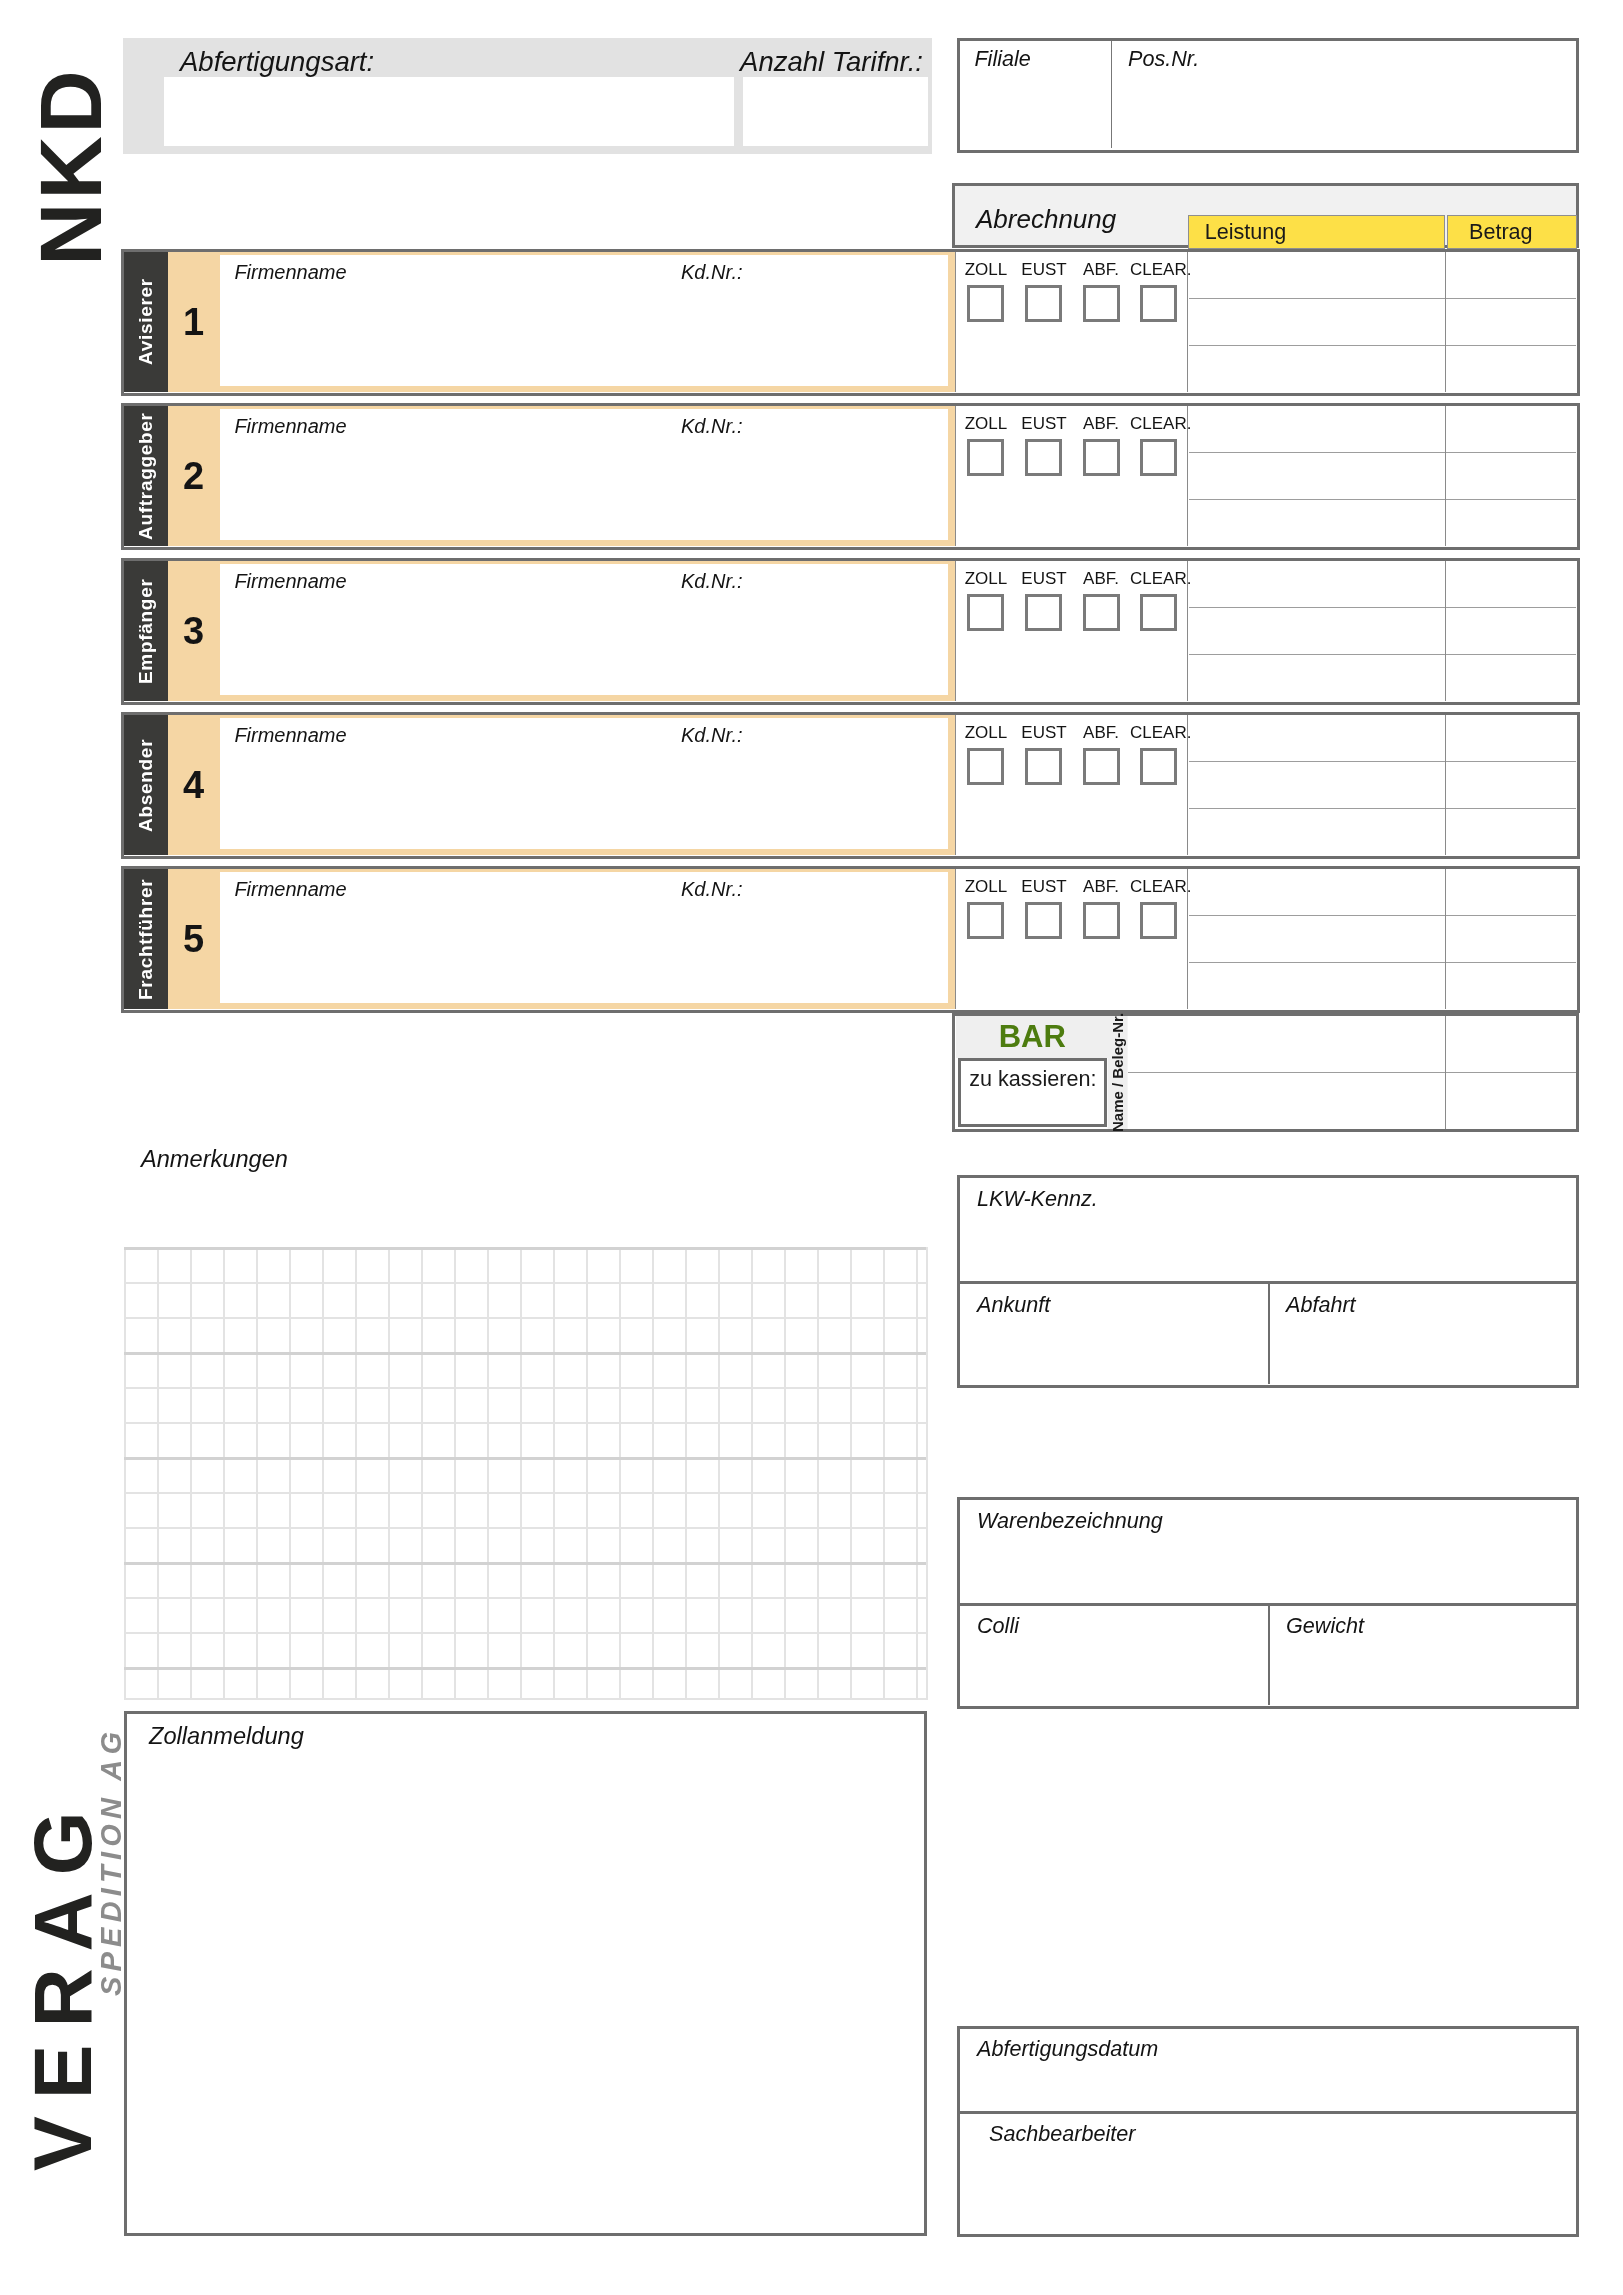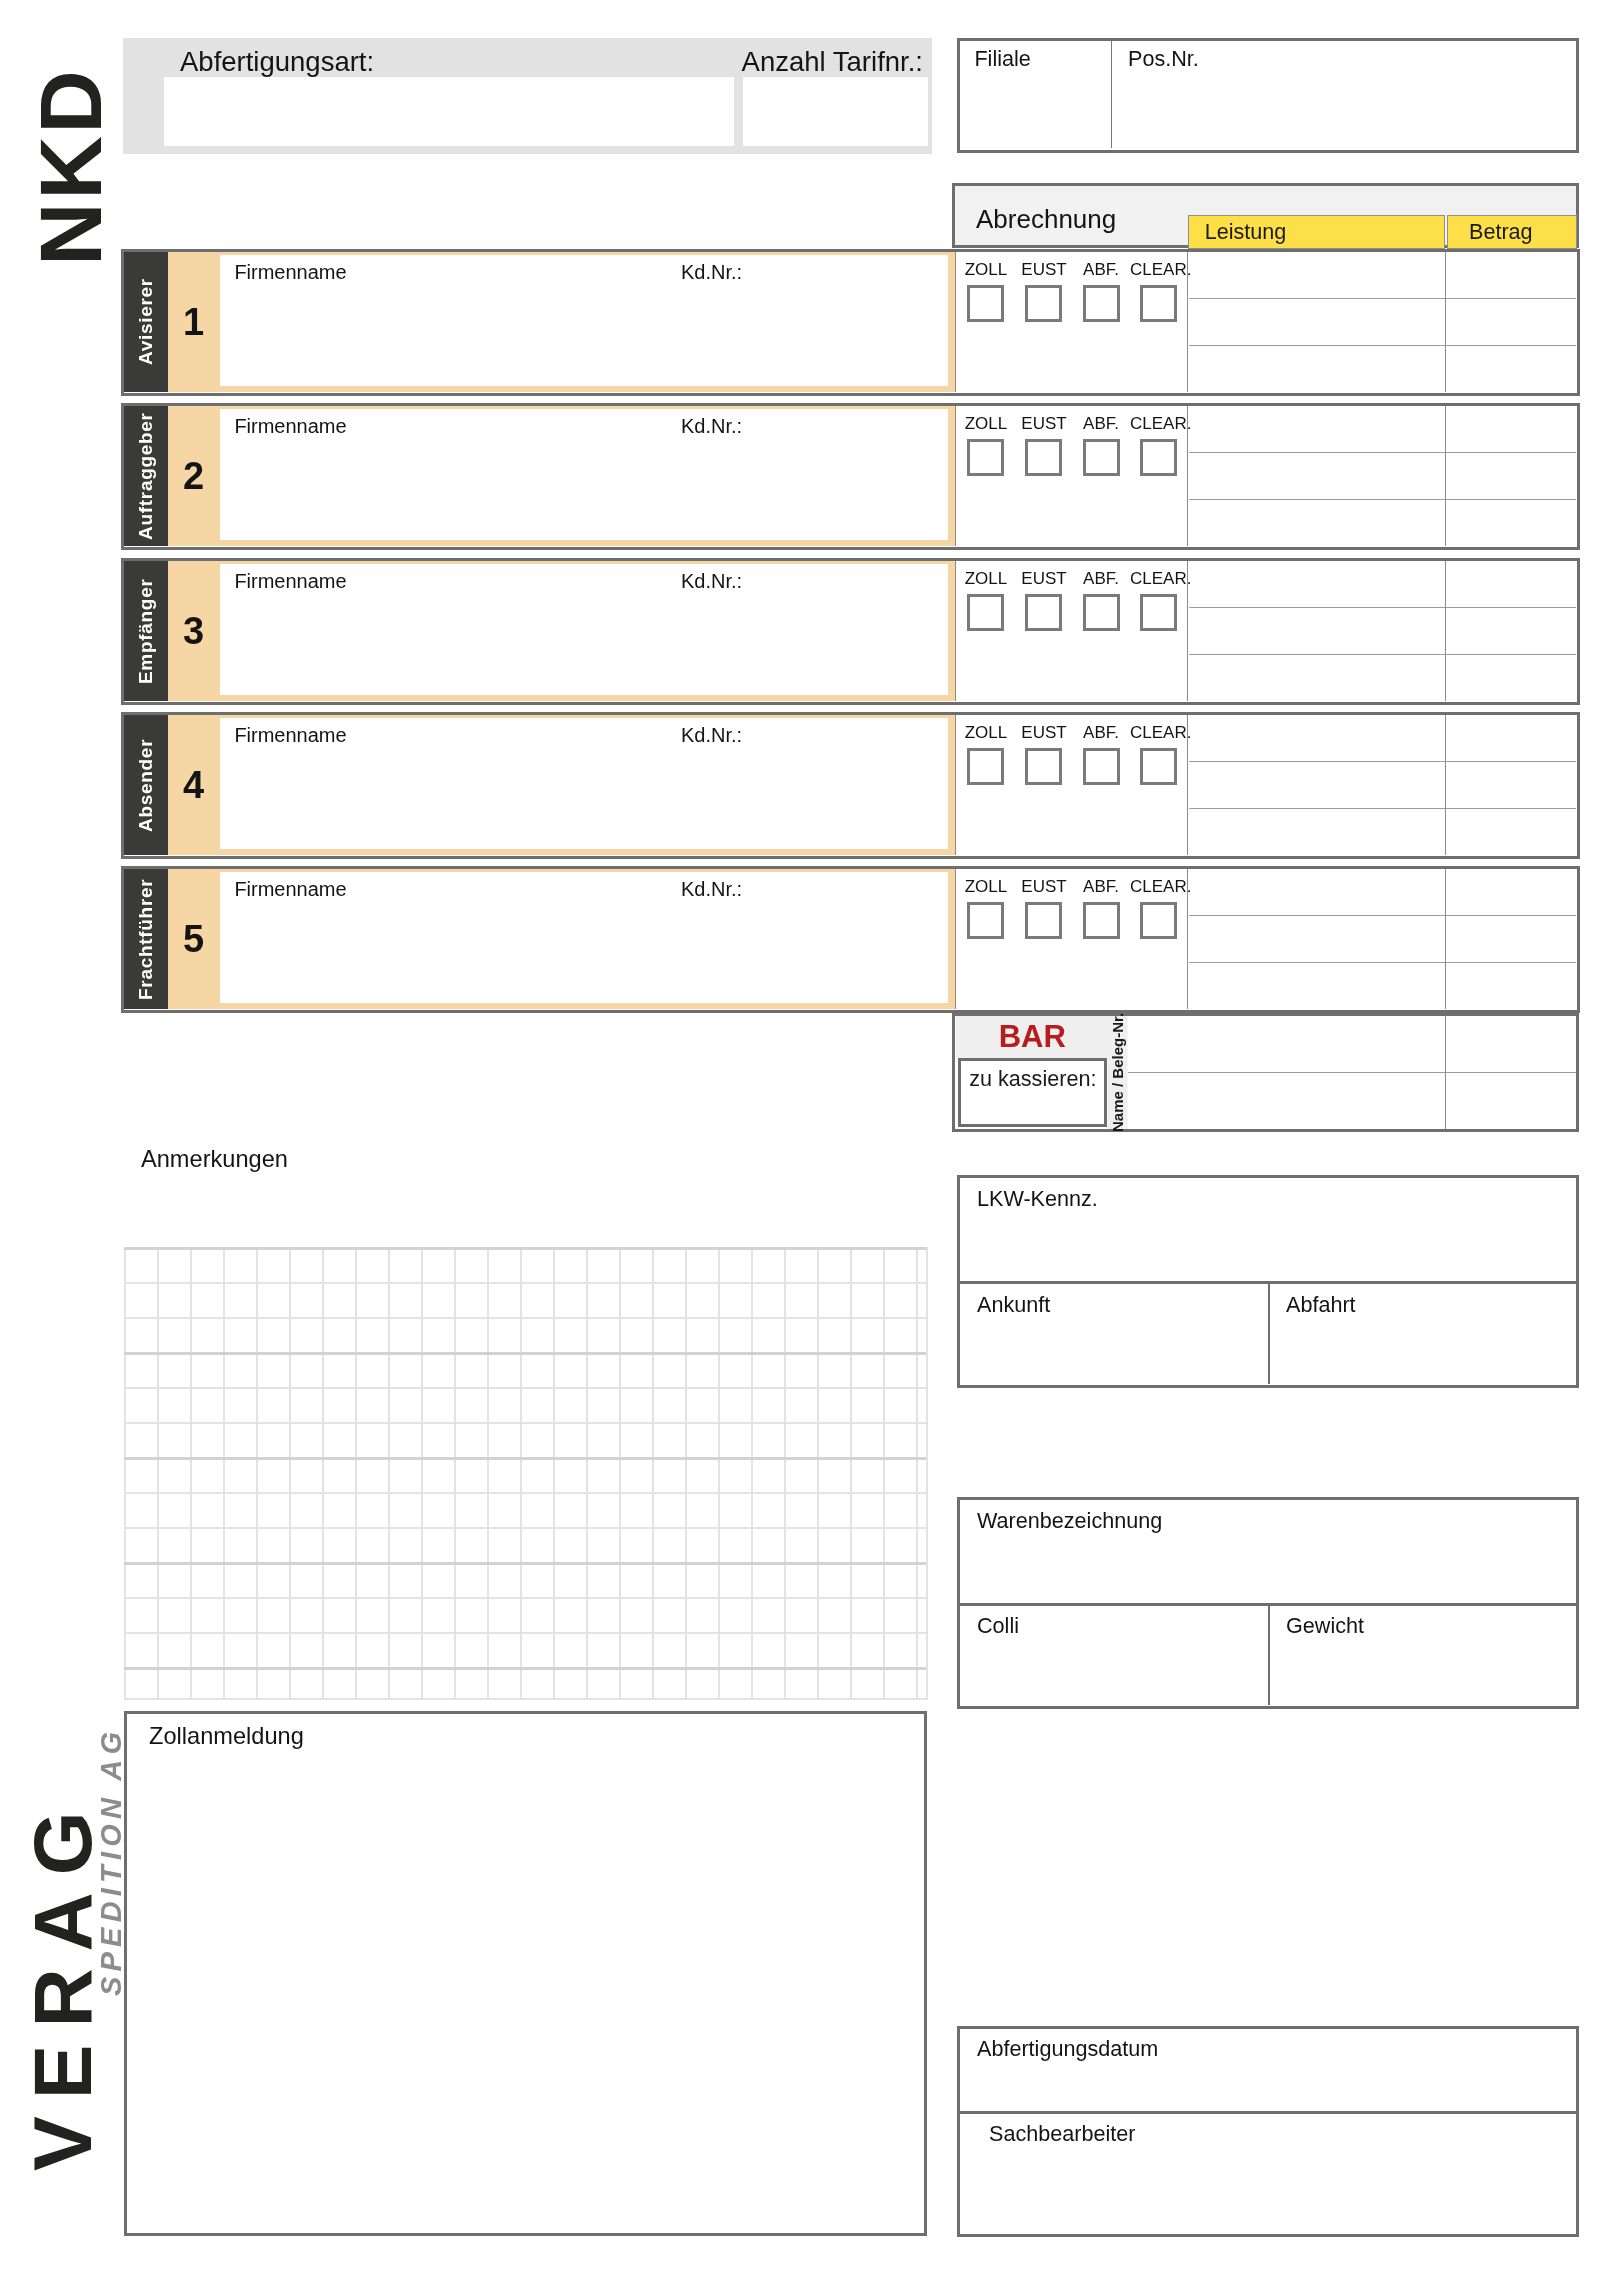--- a/index.html
+++ b/index.html
@@ -1,21 +1,21 @@
 <!DOCTYPE html>
 <html style="font-size:10.5px"><head>
 <meta charset="utf-8">
 <style>
   html,body { margin:0; padding:0; background:#ffffff; }
   #page {
     position:relative; width:1623px; height:2295px; background:#ffffff;
     font-family:"Liberation Sans", sans-serif; color:#1a1a1a; overflow:hidden;
   }
   .abs { position:absolute; box-sizing:border-box; }
-  .lbl { white-space:nowrap; }
+  .lbl { white-space:nowrap;font-style:italic; }
   
   .vtext {
     writing-mode:vertical-rl; transform:rotate(180deg);
     display:flex; align-items:center; justify-content:center;
     white-space:nowrap;
   }
   
   .nkd   { font-size:88px; font-weight:900; letter-spacing:2.6px; color:#222220; }
   .verag { font-size:82px; font-weight:900; letter-spacing:17px; color:#222220; }
   .spedag{ font-size:29px; font-weight:700; font-style:italic; letter-spacing:5.2px; color:#8c8c8c; }
@@ -42,21 +42,21 @@
             align-items:center; justify-content:center; font-size:38px;
             font-weight:700; color:#141414; }
   .firmbox { left:96px; top:2.6px; width:728px; height:131px; background:#ffffff; }
   .innerlabel { font-size:20px; color:#141414; }
   .vline { background:#8a8a8a; width:1.3px; }
   .hline { background:#9d9d9d; height:1.3px; }
   .cbx { width:37px; height:37px; border:3.9px solid #7a7a7a; background:#ffffff; }
   .cbxlabel { width:58px; text-align:center; font-size:17px; color:#141414; }
   
   .barlabelcell { background:#efefef; display:flex; align-items:center;
-                  justify-content:center; font-size:31px; font-weight:800; color:#b91c1c; }
+                  justify-content:center; font-size:31px; font-weight:800; color:#4d7c0f; }
   .zukass { border:3.3px solid #6e6e6e; background:#ffffff; text-align:center;
             font-size:21.6px; padding-top:5.2px; }
   .namestrip { background:#efefef; font-size:15px; font-weight:600; color:#1a1a1a; }
   
   .grid {
     background-image:
       repeating-linear-gradient(to bottom, #d2d2d2 0, #d2d2d2 3.3px, transparent 3.3px, transparent 105px),
       repeating-linear-gradient(to bottom, #e3e3e3 0, #e3e3e3 2px, transparent 2px, transparent 35px),
       repeating-linear-gradient(to right,  #e3e3e3 0, #e3e3e3 2px, transparent 2px, transparent 33px);
     border-right:2px solid #e3e3e3; border-bottom:2px solid #e3e3e3;

